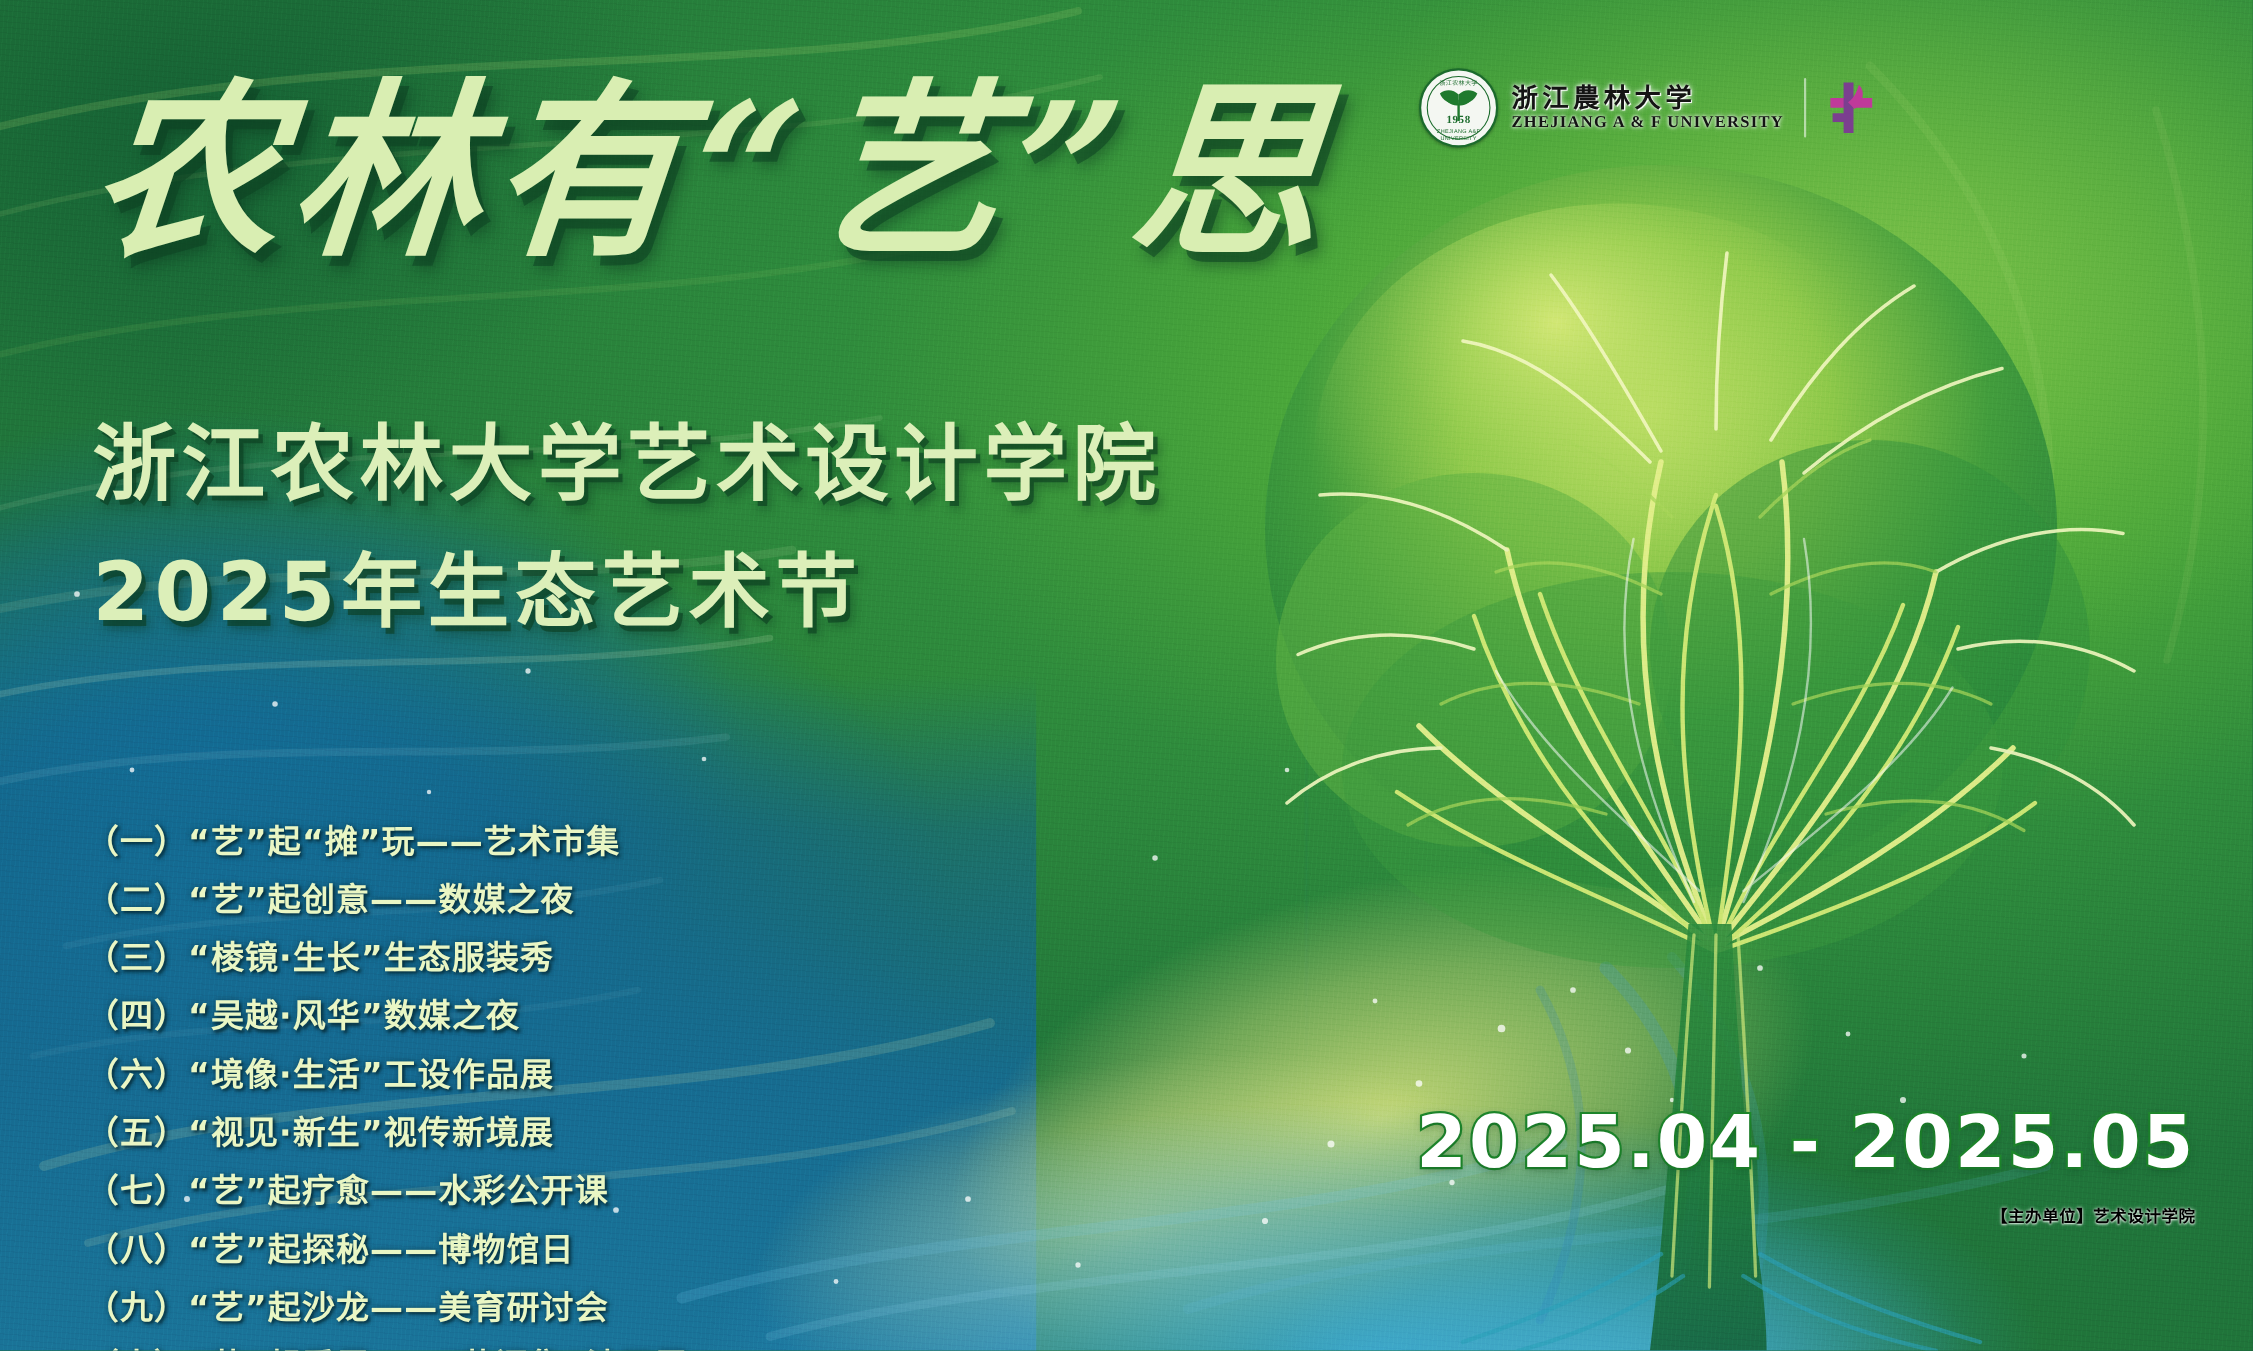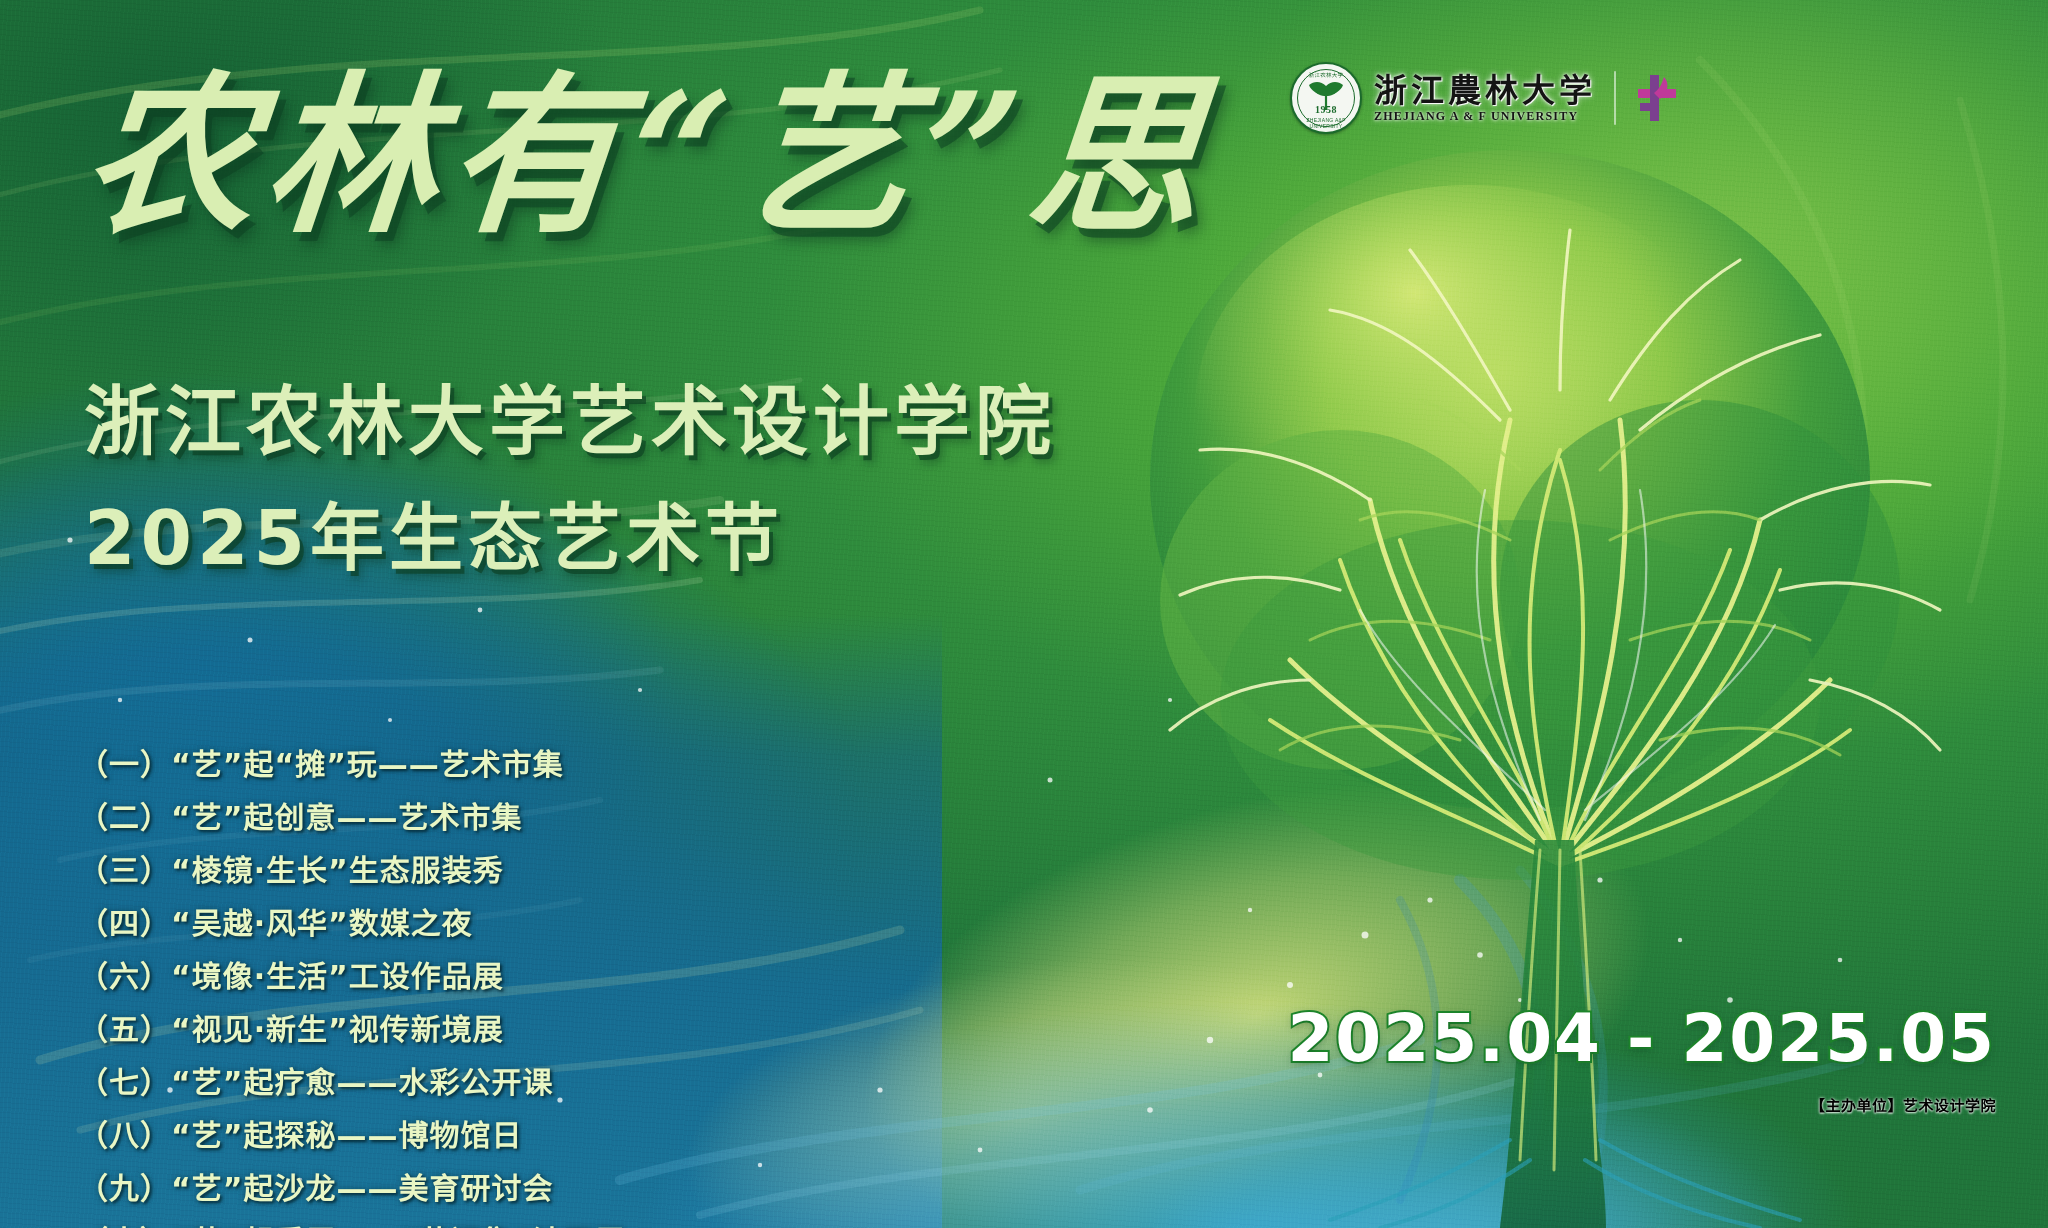--- a/index.html
+++ b/index.html
@@ -112,26 +112,26 @@
     font-family:"Liberation Serif",serif;
   }
   .seal .arc-top,.seal .arc-bot{
     position:absolute;left:0;right:0;text-align:center;color:#1b6b2c;
     font-size:5.5px;letter-spacing:.3px;
   }
   .seal .arc-top{top:7px;}
   .seal .arc-bot{bottom:3px;font-size:5px;}
   .logo-text{display:flex;flex-direction:column;line-height:1;}
   .logo-cn{
-    font-size:33px;font-weight:bold;color:#141414;letter-spacing:4px;
+    font-size:24px;font-weight:bold;color:#141414;letter-spacing:4px;
     font-family:"DejaVu Serif","Liberation Serif",serif;
     text-shadow:0 0 3px rgba(255,255,255,.95),0 0 6px rgba(255,255,255,.85),1px 1px 0 rgba(255,255,255,.9);
   }
   .logo-en{
-    font-size:12px;font-weight:bold;color:#141414;letter-spacing:1.2px;margin-top:3px;
+    font-size:15px;font-weight:bold;color:#141414;letter-spacing:1.2px;margin-top:3px;
     font-family:"Liberation Serif",serif;
     text-shadow:0 0 3px rgba(255,255,255,.95),0 0 5px rgba(255,255,255,.8);
   }
   .logo-div{
     width:2px;height:54px;background:rgba(255,255,255,.55);border-radius:2px;
   }
   .art-mark{
     width:46px;height:50px;flex:none;
   }
   .logo-cn2{
@@ -419,21 +419,21 @@
       </svg>
     </div>
   </div>
 
   <div class="headline">农林有“艺”思</div>
   <div class="subtitle1">浙江农林大学艺术设计学院</div>
   <div class="subtitle2">2025年生态艺术节</div>
 
   <div class="event-list">
     <div class="event-item">（一）“艺”起“摊”玩——艺术市集</div>
-    <div class="event-item">（二）“艺”起创意——艺术市集</div>
+    <div class="event-item">（二）“艺”起创意——数媒之夜</div>
     <div class="event-item">（三）“棱镜·生长”生态服装秀</div>
     <div class="event-item">（四）“吴越·风华”数媒之夜</div>
     <div class="event-item">（六）“境像·生活”工设作品展</div>
     <div class="event-item">（五）“视见·新生”视传新境展</div>
     <div class="event-item">（七）“艺”起疗愈——水彩公开课</div>
     <div class="event-item">（八）“艺”起探秘——博物馆日</div>
     <div class="event-item">（九）“艺”起沙龙——美育研讨会</div>
     <div class="event-item">（十）“艺”起看展——“花间集”油画展</div>
   </div>
 

